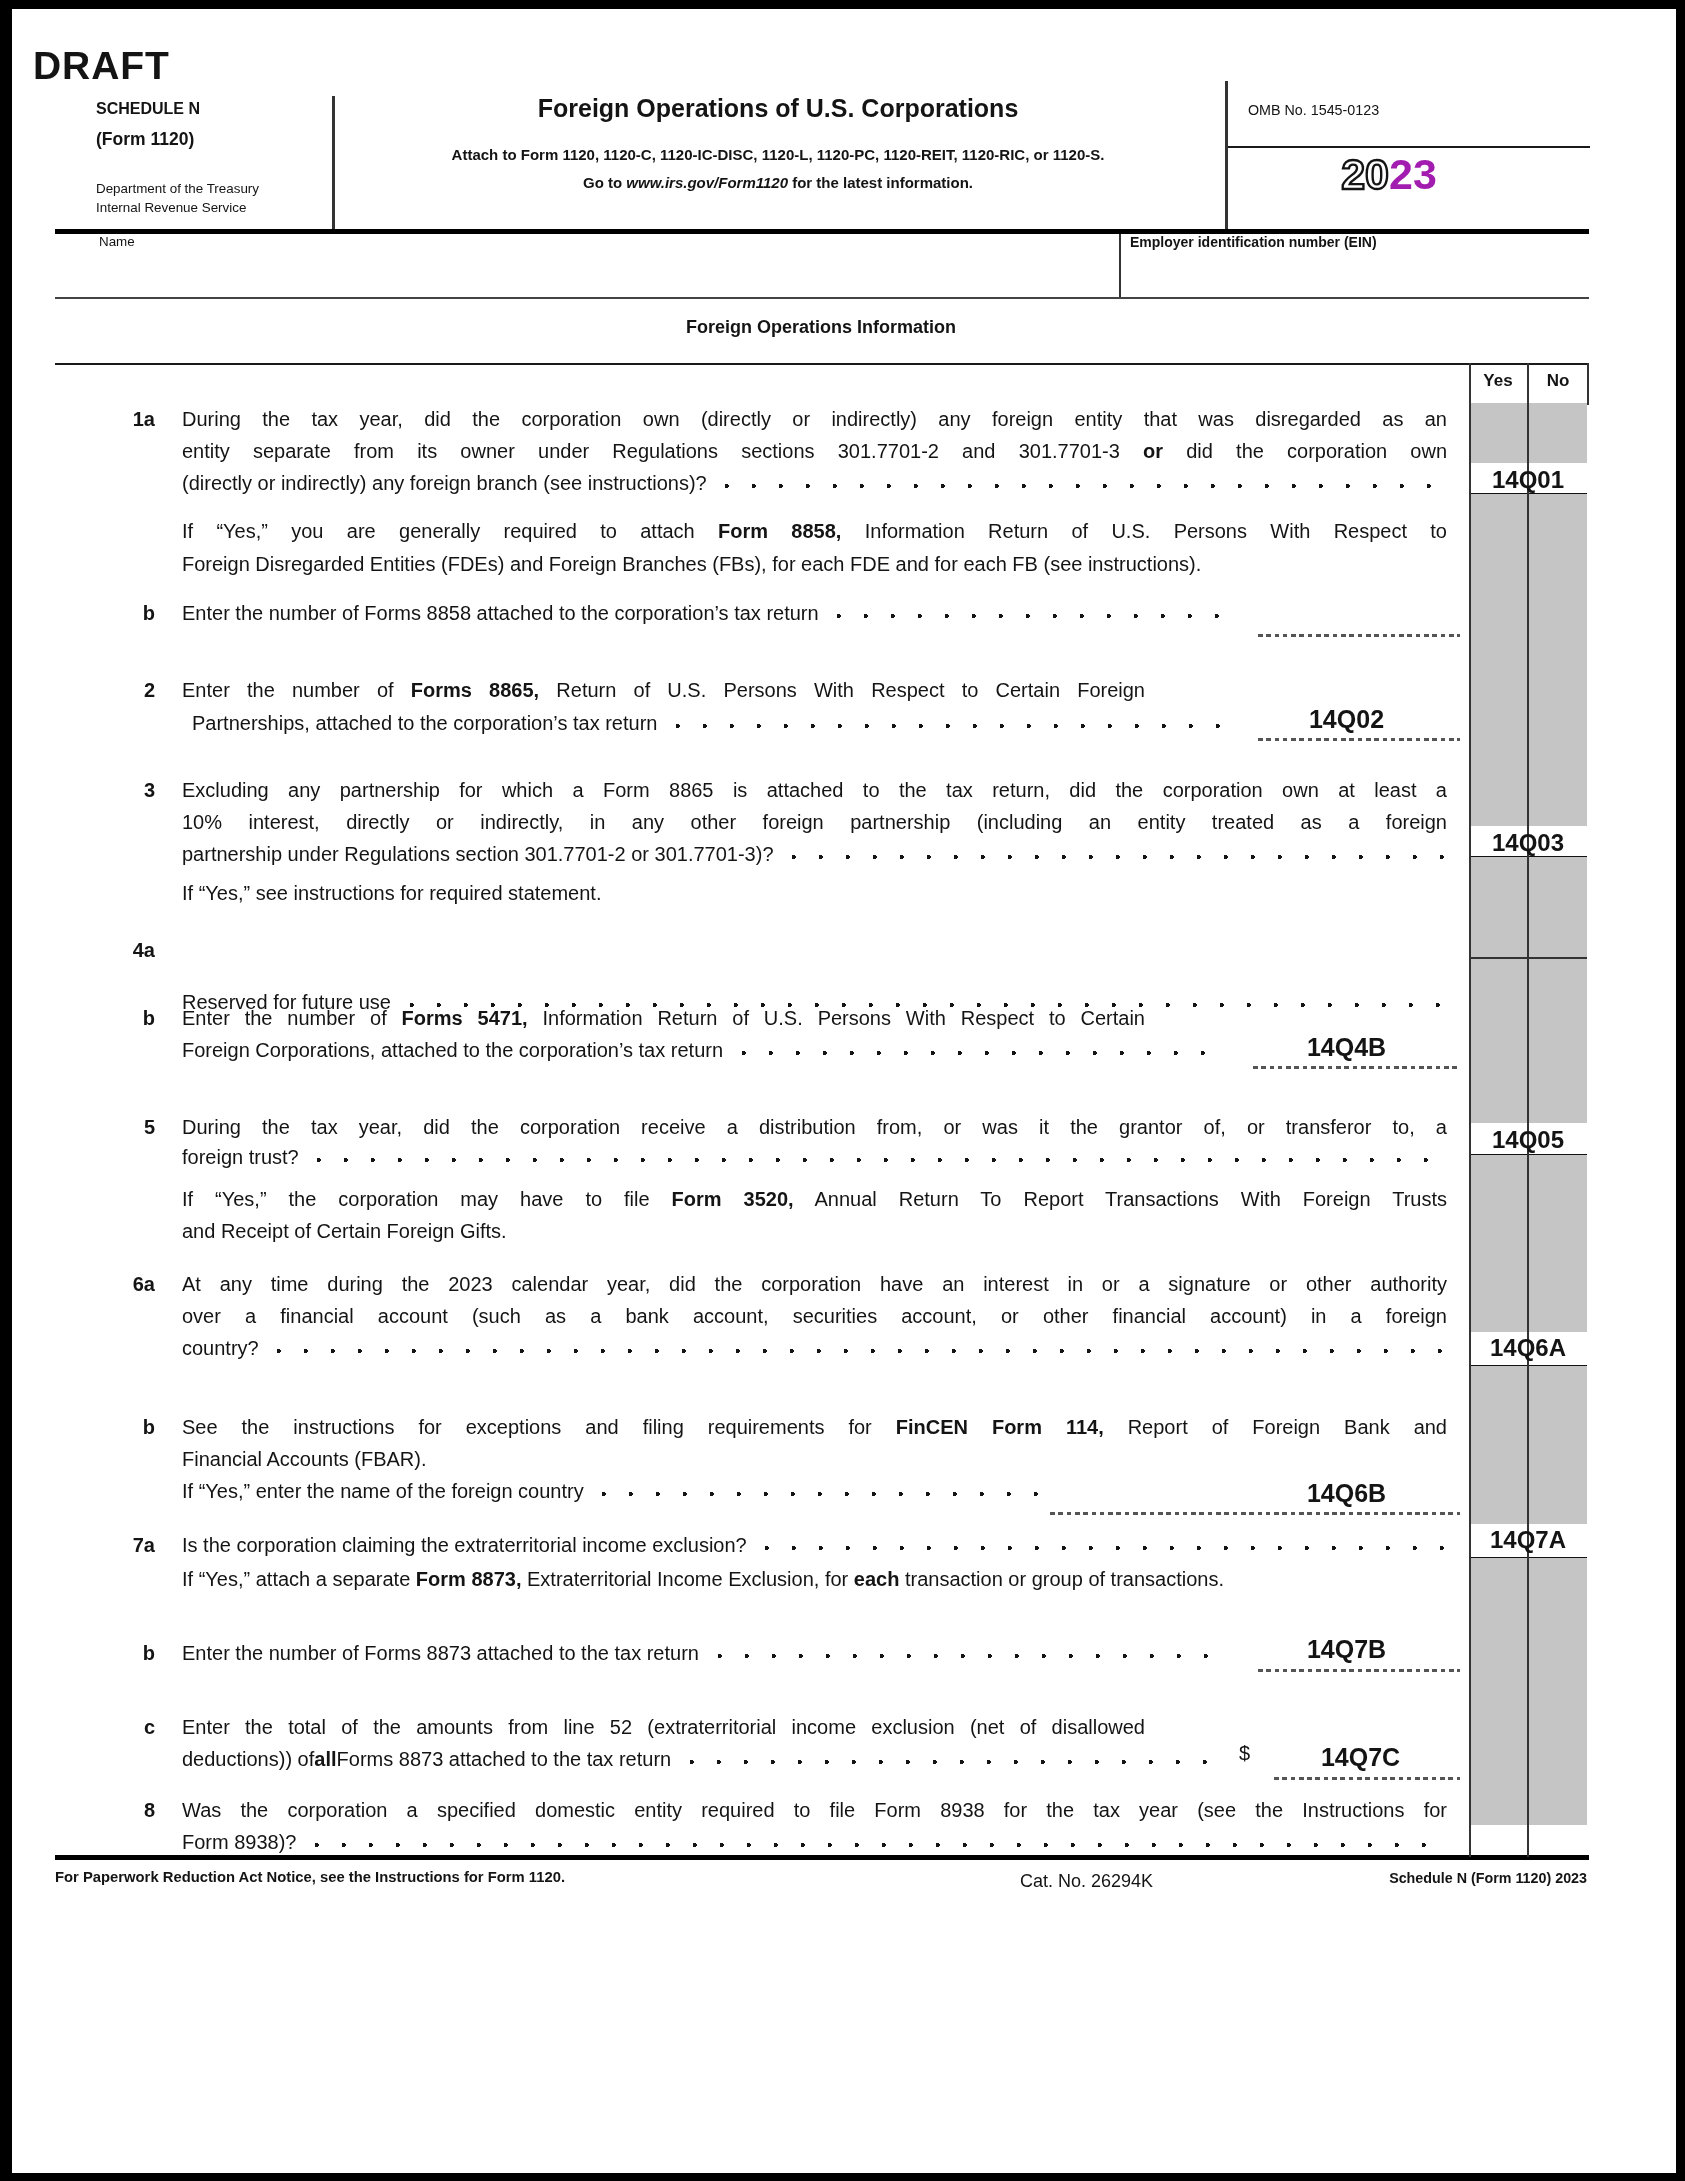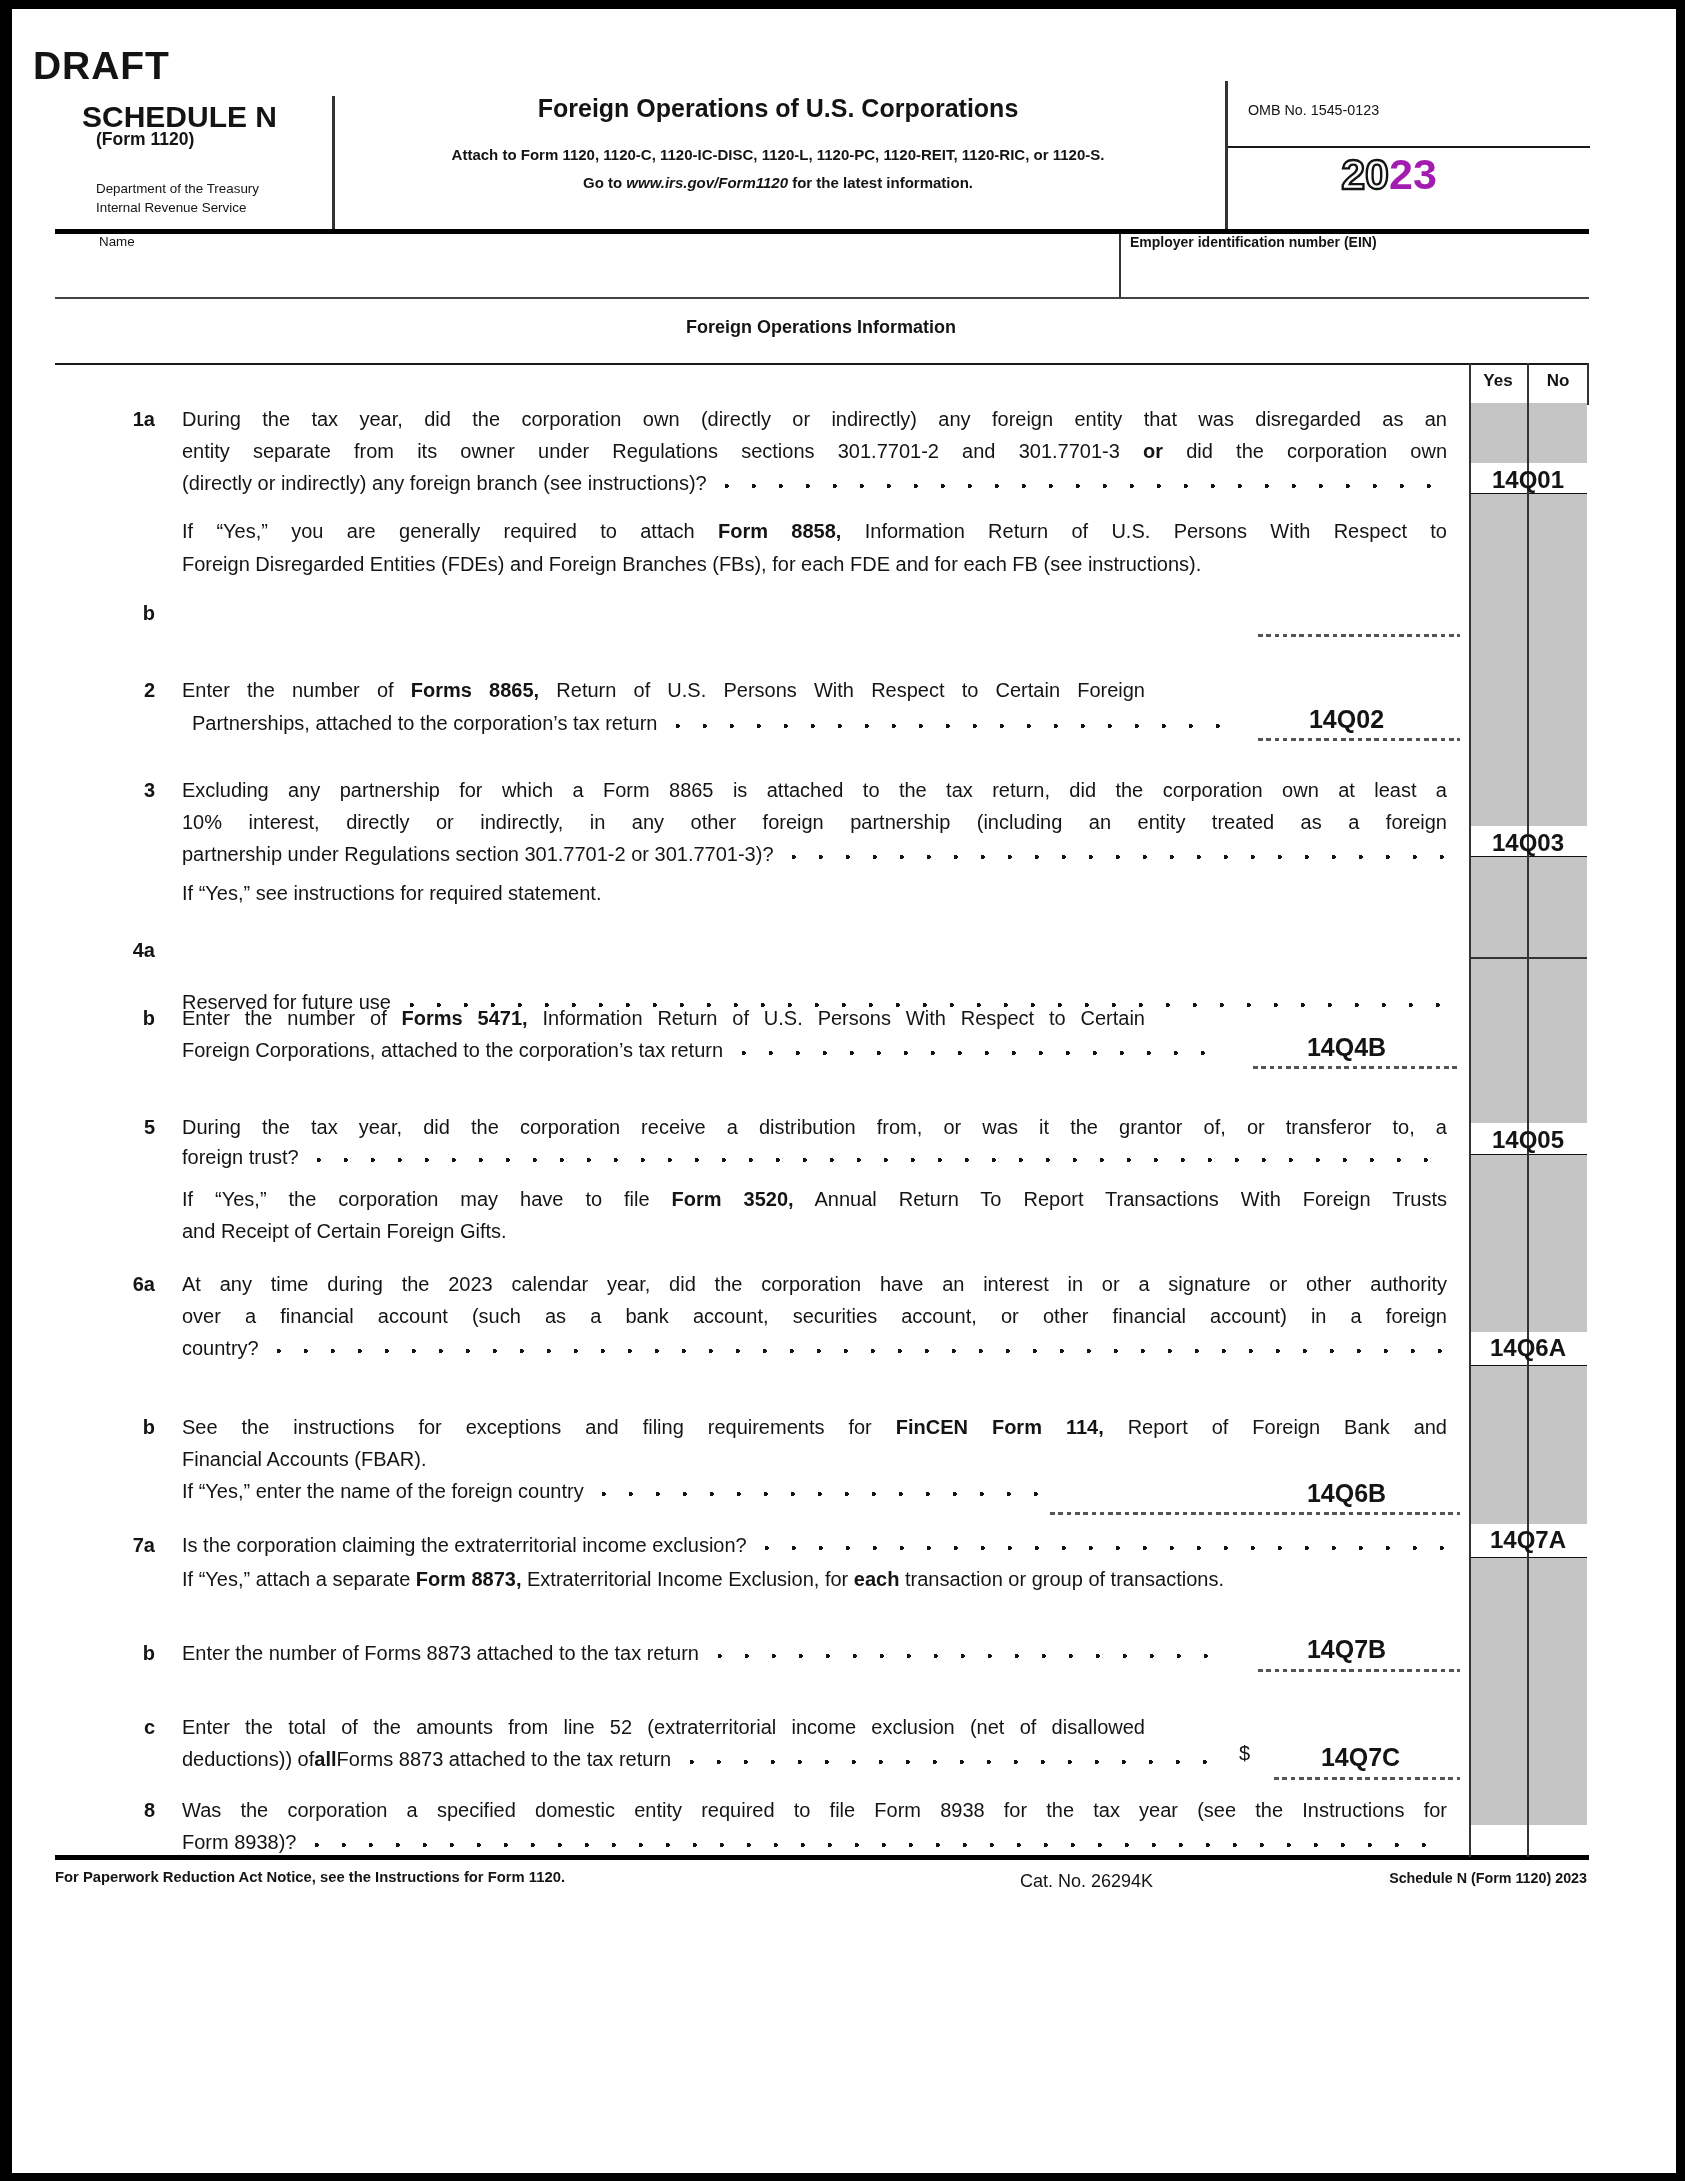--- a/index.html
+++ b/index.html
@@ -34,21 +34,21 @@
 
 <div class="page">
 
   <div class="bord" style="left:0;top:0;width:1685px;height:9.2px;"></div>
   <div class="bord" style="left:0;top:0;width:12px;height:2182px;"></div>
   <div class="bord" style="left:1676px;top:0;width:9.2px;height:2182px;"></div>
   <div class="bord" style="left:0;top:2173px;width:1685px;height:9.2px;"></div>
 
   <div class="abs" style="left:33px;top:44px;font-size:39px;font-weight:bold;letter-spacing:0.9px;">DRAFT</div>
 
-  <div class="abs hdr-bold" style="left:82px;top:100px;font-size:30px;">SCHEDULE N</div>
+  <div class="abs hdr-bold" style="left:96px;top:100px;font-size:16px;">SCHEDULE N</div>
   <div class="abs hdr-bold" style="left:96px;top:129px;font-size:17.5px;">(Form 1120)</div>
   <div class="abs" style="left:96px;top:181px;font-size:13.4px;">Department of the Treasury</div>
   <div class="abs" style="left:96px;top:200px;font-size:13.4px;">Internal Revenue Service</div>
 
   <div class="abs hdr-bold" style="left:332px;top:94px;width:892px;text-align:center;font-size:25px;">Foreign Operations of U.S. Corporations</div>
   <div class="abs hdr-bold" style="left:332px;top:146px;width:892px;text-align:center;font-size:15px;">Attach to Form 1120, 1120-C, 1120-IC-DISC, 1120-L, 1120-PC, 1120-REIT, 1120-RIC, or 1120-S.</div>
   <div class="abs hdr-bold" style="left:332px;top:174px;width:892px;text-align:center;font-size:15px;"><span>Go to </span><span style="font-style:italic;">www.irs.gov/Form1120</span><span> for the latest information.</span></div>
 
   <div class="abs" style="left:1248px;top:102px;font-size:14.3px;">OMB No. 1545-0123</div>
   <div class="hline" style="left:1225px;top:146px;width:365px;height:1.8px;"></div>
@@ -95,20 +95,24 @@
   <div class="jline" style="top:409px;">During the tax year, did the corporation own (directly or indirectly) any foreign entity that was disregarded as an</div>
   <div class="jline" style="top:441px;"><span>entity separate from its owner under Regulations sections 301.7701-2 and 301.7701-3 </span><b>or</b><span> did the corporation own</span></div>
   <div class="fline" style="top:473px;width:1265px;">
       <span class="txt">(directly or indirectly) any foreign branch (see instructions)?</span>
       <span class="lead"></span>
     </div>
   <div class="jline" style="top:521px;"><span>If “Yes,” you are generally required to attach </span><b>Form 8858,</b><span> Information Return of U.S. Persons With Respect to</span></div>
   <div class="lline" style="top:554px;">Foreign Disregarded Entities (FDEs) and Foreign Branches (FBs), for each FDE and for each FB (see instructions).</div>
 
   <div class="num" style="top:603px;">b</div>
+  <div class="fline" style="top:603px;width:1046px;">
+      <span class="txt">Enter the number of Forms 8858 attached to the corporation’s tax return</span>
+      <span class="lead"></span>
+    </div>
   <div class="blank" style="left:1258px;top:634px;width:202px;"></div>
 
   <div class="num" style="top:680px;">2</div>
   <div class="jline narrow" style="top:680px;"><span>Enter the number of </span><b>Forms 8865,</b><span> Return of U.S. Persons With Respect to Certain Foreign</span></div>
   <div class="fline" style="top:713px;width:1046px;margin-left:10px;">
       <span class="txt">Partnerships, attached to the corporation’s tax return</span>
       <span class="lead"></span>
     </div>
   <div class="acode" style="left:1268px;top:705px;">14Q02</div>
   <div class="blank" style="left:1258px;top:738px;width:202px;"></div>

